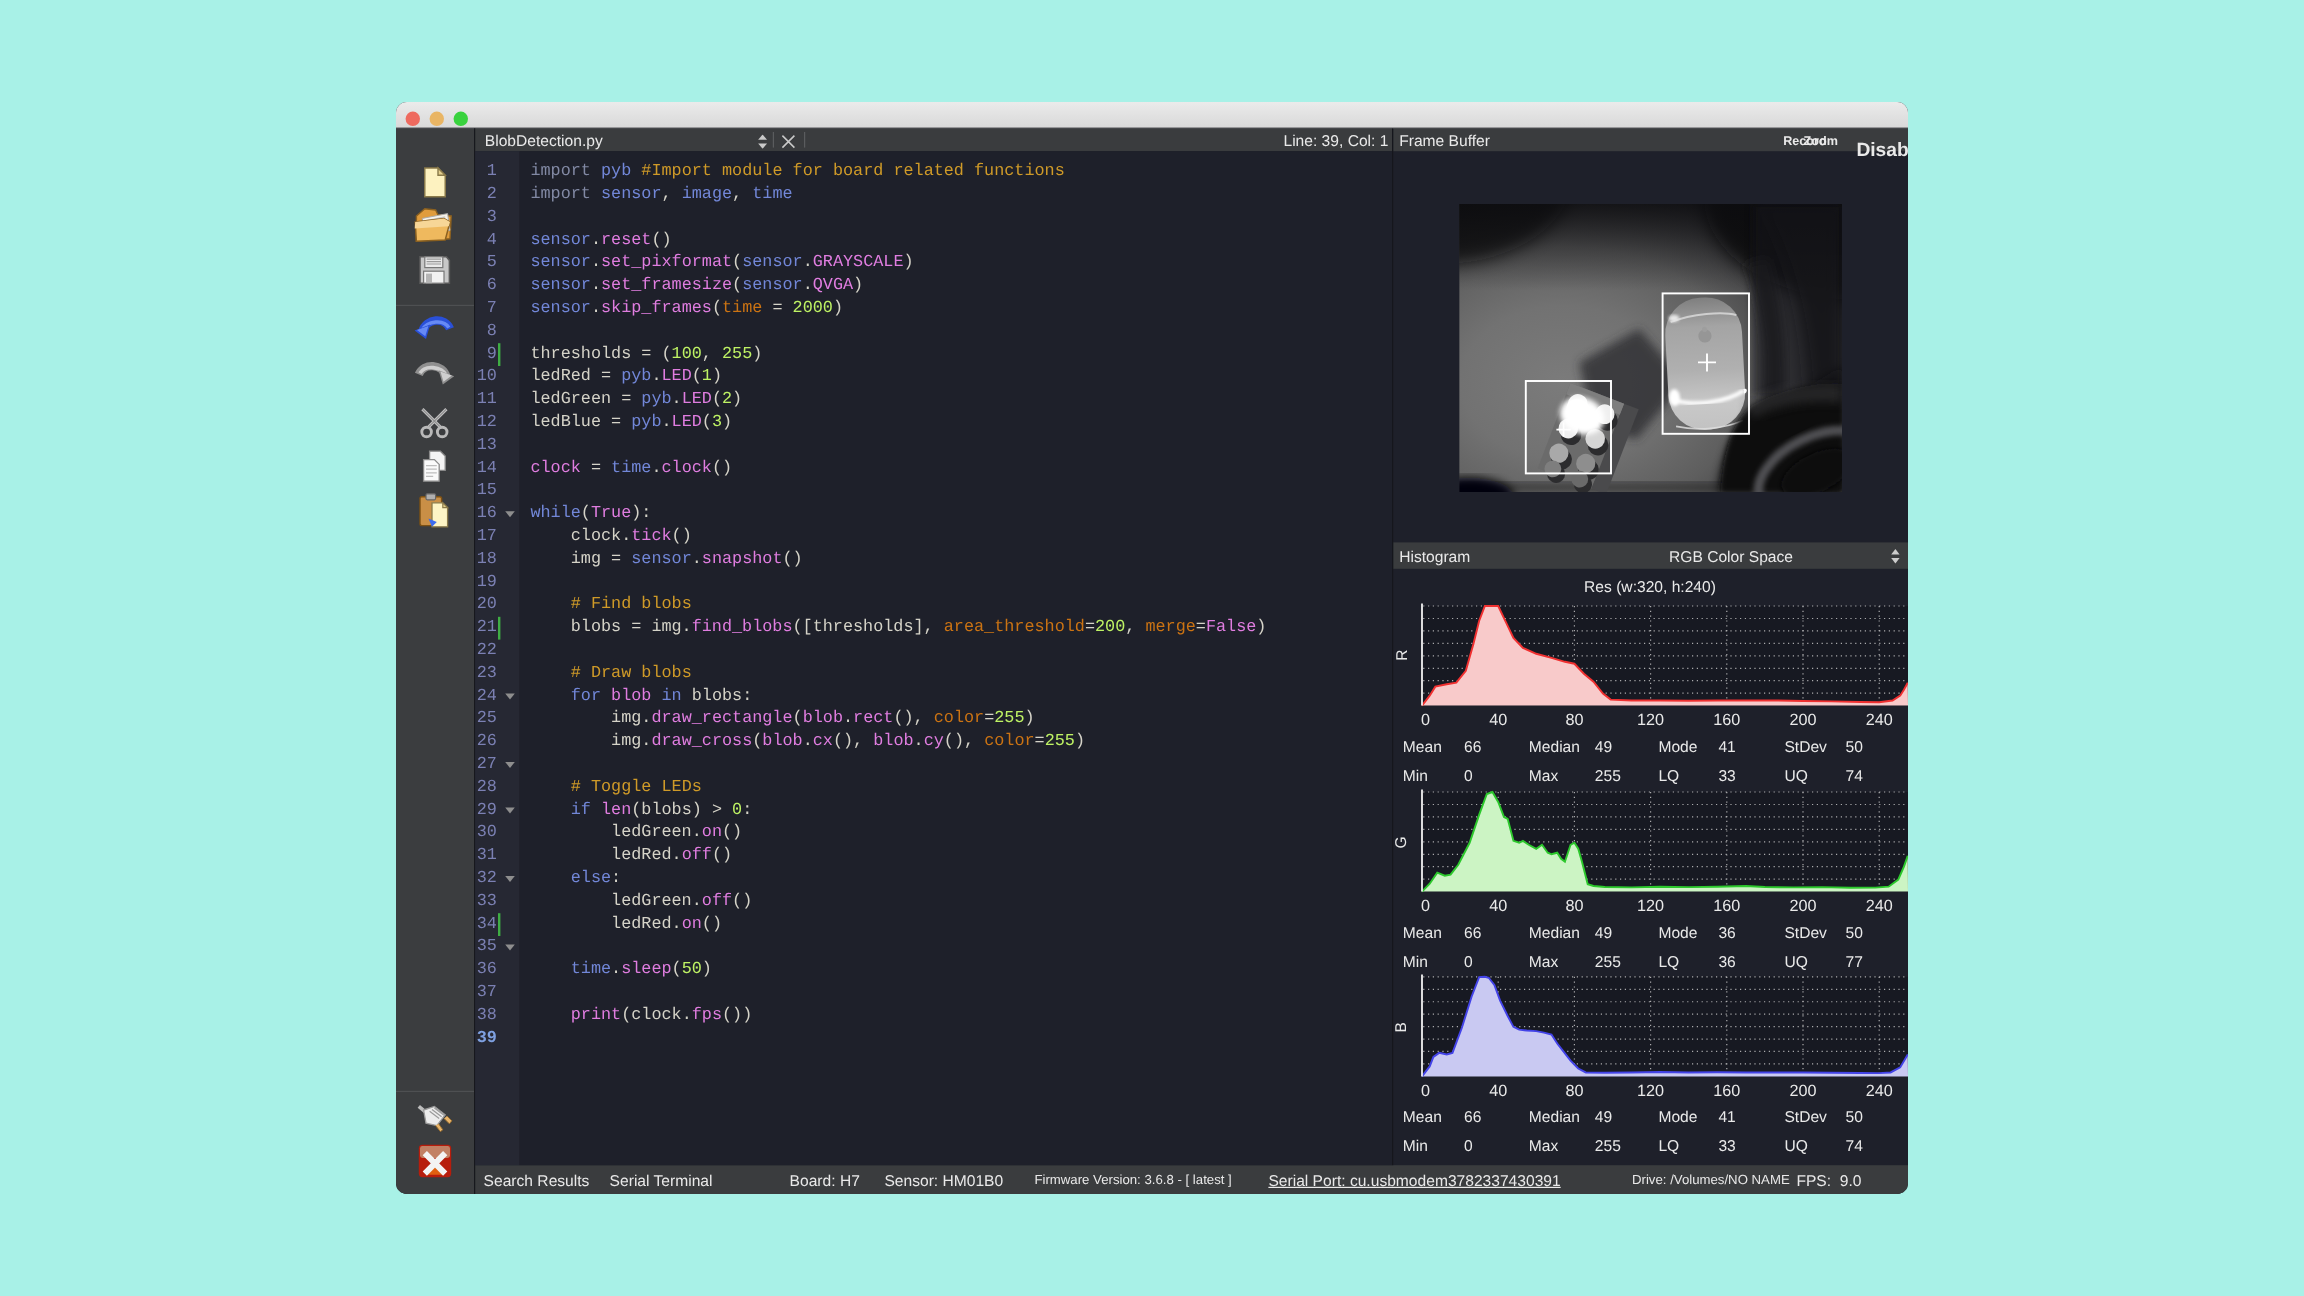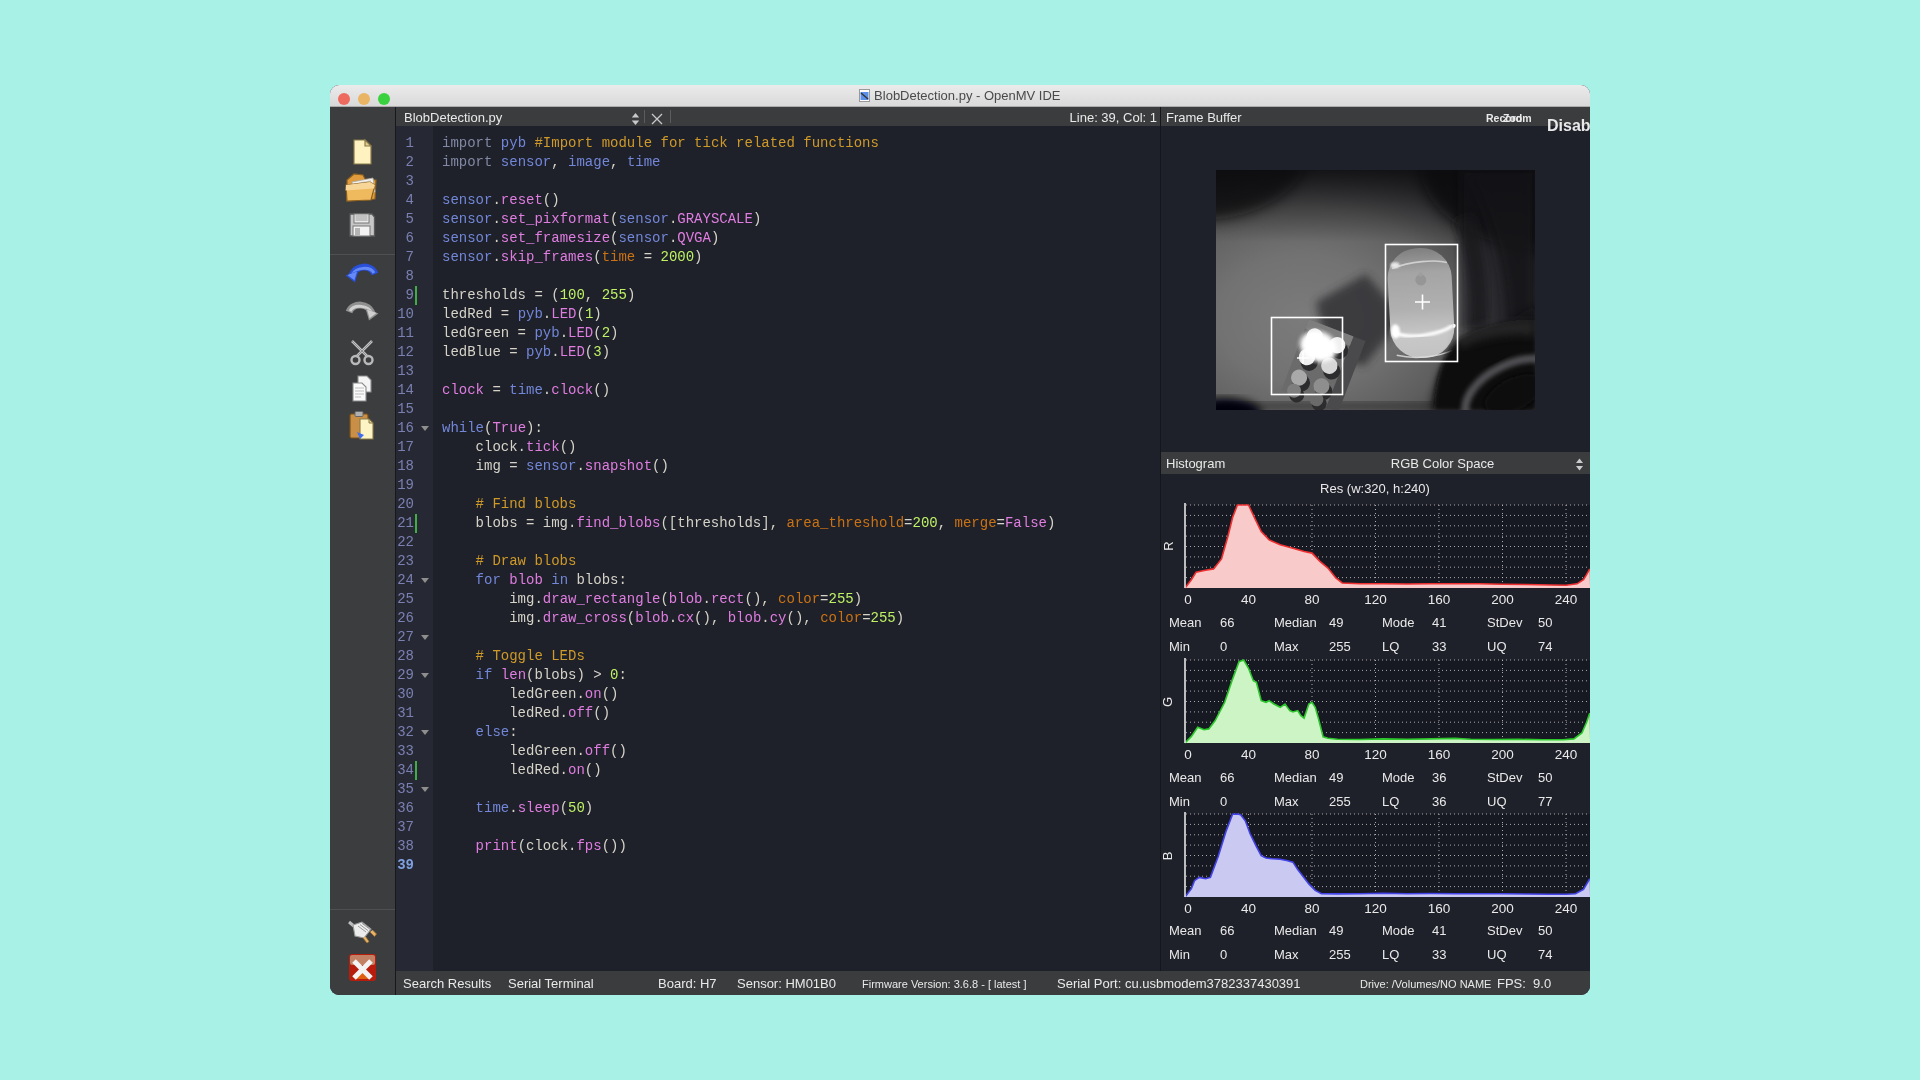--- a/index.html
+++ b/index.html
@@ -28,25 +28,20 @@
   .rdiv{position:absolute;left:830px;top:22px;width:1px;height:864px;background:#15161c;}
   .st{position:absolute;color:#e9e9e9;font-size:13px;white-space:nowrap;}
   .sm{font-size:11px;}
 </style></head>
 <body>
 <div class="win">
   <div class="tbar">
     <div class="dot" style="left:8px;background:#ee6a5f;"></div>
     <div class="dot" style="left:28px;background:#e9b564;"></div>
     <div class="dot" style="left:48px;background:#39d23e;"></div>
-    <div class="title"><svg width="11" height="13" viewBox="0 0 11 13" style="vertical-align:-2px">
-          <rect x="0.5" y="0.5" width="10" height="12" fill="#fff" stroke="#999"></rect>
-          <rect x="1.5" y="3" width="8" height="8" fill="#5b8fe8"></rect>
-          <path d="M2 4 L9 10" stroke="#333" stroke-width="1.4"></path>
-        </svg> BlobDetection.py - OpenMV IDE</div>
   </div>
 
   <div class="bar" style="left:65px;top:22px;width:765px;height:19px;"></div>
   <div class="bar" style="left:831px;top:22px;width:429px;height:19px;"></div>
 
   <svg class="abs" style="left:886px;top:85px;" width="319" height="240" viewBox="0 0 319 240">
     <defs>
       <radialGradient id="bgl" cx="0.27" cy="0.62" r="0.95">
         <stop offset="0" stop-color="#7b7b7b"></stop>
           <stop offset="0.28" stop-color="#727272"></stop>
@@ -266,21 +261,21 @@
 30
 31
 32
 33
 34
 35
 36
 37
 38
 <span class="cur">39</span></pre>
-  <pre class="codep" id="code"><span class="i">import</span> <span class="k">pyb</span> <span class="c">#Import module for tick related functions</span>
+  <pre class="codep" id="code"><span class="i">import</span> <span class="k">pyb</span> <span class="c">#Import module for board related functions</span>
 <span class="i">import</span> <span class="k">sensor</span>, <span class="k">image</span>, <span class="k">time</span>
 
 <span class="k">sensor</span>.<span class="f">reset</span>()
 <span class="k">sensor</span>.<span class="f">set_pixformat</span>(<span class="k">sensor</span>.<span class="f">GRAYSCALE</span>)
 <span class="k">sensor</span>.<span class="f">set_framesize</span>(<span class="k">sensor</span>.<span class="f">QVGA</span>)
 <span class="k">sensor</span>.<span class="f">skip_frames</span>(<span class="o">time</span> = <span class="n">2000</span>)
 
 thresholds = (<span class="n">100</span>, <span class="n">255</span>)
 ledRed = <span class="k">pyb</span>.<span class="f">LED</span>(<span class="n">1</span>)
 ledGreen = <span class="k">pyb</span>.<span class="f">LED</span>(<span class="n">2</span>)
@@ -475,16 +470,16 @@
   <div class="st" style="left:1157px;top:862px;">UQ</div>
   <div class="st" style="left:1208px;top:862px;">74</div>
 
   <div class="st" style="left:845px;top:396px;width:400px;text-align:center;">Res (w:320, h:240)</div>
 
   <div class="st" style="left:73px;top:891px;">Search Results</div>
   <div class="st" style="left:178px;top:891px;">Serial Terminal</div>
   <div class="st" style="left:328px;top:891px;">Board: H7</div>
   <div class="st" style="left:407px;top:891px;">Sensor: HM01B0</div>
   <div class="st sm" style="left:532px;top:893px;">Firmware Version: 3.6.8 - [ latest ]</div>
-  <div class="st" style="left:727px;top:891px;">Serial Port: cu.usbmodem3782337430391</div>
+  <div class="st" style="left:727px;top:891px;text-decoration:underline;">Serial Port: cu.usbmodem3782337430391</div>
   <div class="st sm" style="left:1006px;top:893px;padding-left:24px;">Drive: /Volumes/NO NAME</div>
   <div class="st" style="left:1167px;top:891px;">FPS:&nbsp;&nbsp;9.0</div>
 </div>
 
 </body></html>

